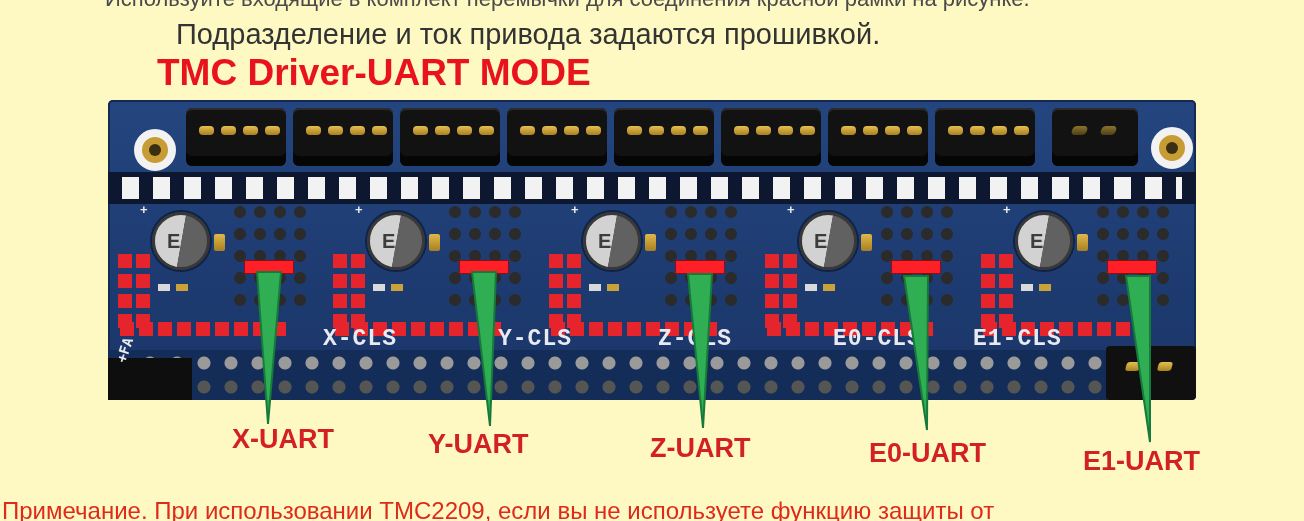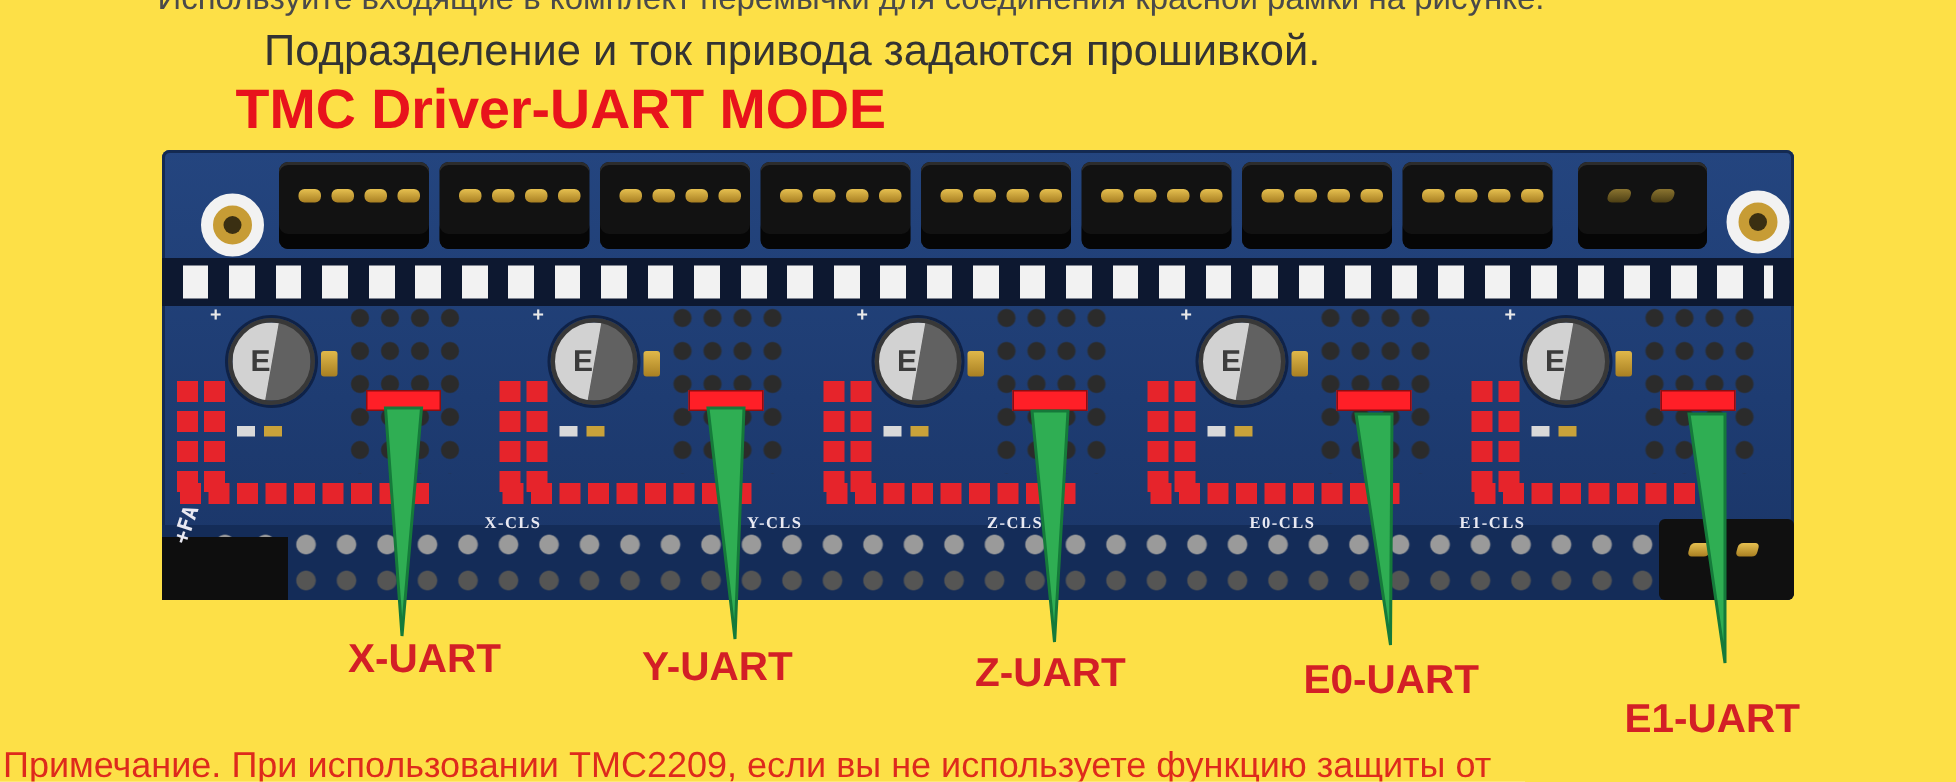--- a/index.html
+++ b/index.html
@@ -1,17 +1,17 @@
 <!DOCTYPE html>
 <html><head>
 <meta charset="utf-8">
 <style>
   * { margin:0; padding:0; box-sizing:border-box; }
   body { background:#ffffff; font-family:"Liberation Sans", sans-serif; }
-  .page { position:relative; width:1304px; height:521px; overflow:hidden; background:#fde047; }
+  .page { position:relative; width:1304px; height:521px; overflow:hidden; background:#fef9c3; }
 
   
   .top-partial { position:absolute; top:-14px; left:105px; width:1150px; font-size:22px; color:#4a4a4a; white-space:nowrap; }
   .subtitle   { position:absolute; top:18px; left:176px; font-size:29px; color:#333; white-space:nowrap; }
   .title      { position:absolute; top:52px; left:110px; font-size:37px; font-weight:bold; color:#e8131c; white-space:nowrap;margin-left:47px; }
   .footer-note{ position:absolute; top:497px; left:2px; font-size:24px; color:#de2a1c; white-space:nowrap; }
 
   
   .board { position:absolute; left:108px; top:100px; width:1088px; height:300px;
            background:linear-gradient(180deg,#24457f 0%, #1e3c72 55%, #1a3567 100%);
@@ -52,22 +52,22 @@
   .jumper { position:absolute; left:128px; top:56px; width:50px; height:14px; background:#ff1f27;
             border:1px solid #8e0d10; z-index:3; }
 
   .smd-a { position:absolute; left:42px; top:80px; width:12px; height:7px; background:#d9d9d9; }
   .smd-b { position:absolute; left:60px; top:80px; width:12px; height:7px; background:#c9a23a; }
 
   .red-row { position:absolute; left:4px; top:118px; width:14px; height:14px; background:#e6242b;
              box-shadow:19px 0 #e6242b, 38px 0 #e6242b, 57px 0 #e6242b, 76px 0 #e6242b,
                         95px 0 #e6242b, 114px 0 #e6242b, 133px 0 #e6242b, 152px 0 #e6242b; }
 
-  .cls { position:absolute; top:243px; color:#e9e9f2; font-weight:bold; font-size:11px;
-         font-family:Liberation Serif, serif; letter-spacing:1px; z-index:2; }
+  .cls { position:absolute; top:226px; color:#e9e9f2; font-weight:bold; font-size:23px;
+         font-family:Liberation Mono, monospace; letter-spacing:1px; z-index:2; }
   .fan-label { position:absolute; left:4px; top:242px; color:#e9e9f2; font-weight:bold; font-size:14px;
                font-family:"DejaVu Sans Mono", monospace; transform:rotate(-72deg); z-index:2; }
 
   .bottom-band { position:absolute; left:0; top:250px; width:1088px; height:50px; background:#142c58;
                  border-radius:0 0 5px 5px; }
   .bottom-pins { position:absolute; left:30px; top:0; width:1000px; height:50px;
                  background-image:radial-gradient(circle at 12px 13px, #9a9a9a 6px, rgba(0,0,0,0) 7px),
                                   radial-gradient(circle at 12px 37px, #555554 6px, rgba(0,0,0,0) 7px);
                  background-size:27px 50px; }
   .corner-black-left  { position:absolute; left:0; top:258px; width:84px; height:42px; background:#0e0e0e; }
@@ -243,16 +243,16 @@
     <polygon points="472,272 496,272 490,426" fill="#2fae53"></polygon>
     <polygon points="688,274 712,274 703,428" fill="#2fae53"></polygon>
     <polygon points="904,276 928,276 927,430" fill="#2fae53"></polygon>
     <polygon points="1126,276 1150,276 1150,442" fill="#2fae53"></polygon>
   </svg>
 
   <span class="uart" style="left:232px; top:424px;">X-UART</span>
   <span class="uart" style="left:650px; top:433px;">Z-UART</span>
   <span class="uart" style="left:428px; top:429px;">Y-UART</span>
   <span class="uart" style="left:869px; top:438px;">E0-UART</span>
-  <span class="uart" style="left:1083px; top:464px;">E1-UART</span>
+  <span class="uart" style="left:1083px; top:446px;">E1-UART</span>
 
   <div class="footer-note">Примечание. При использовании TMC2209, если вы не используете функцию защиты от</div>
 </div>
 
 </body></html>

